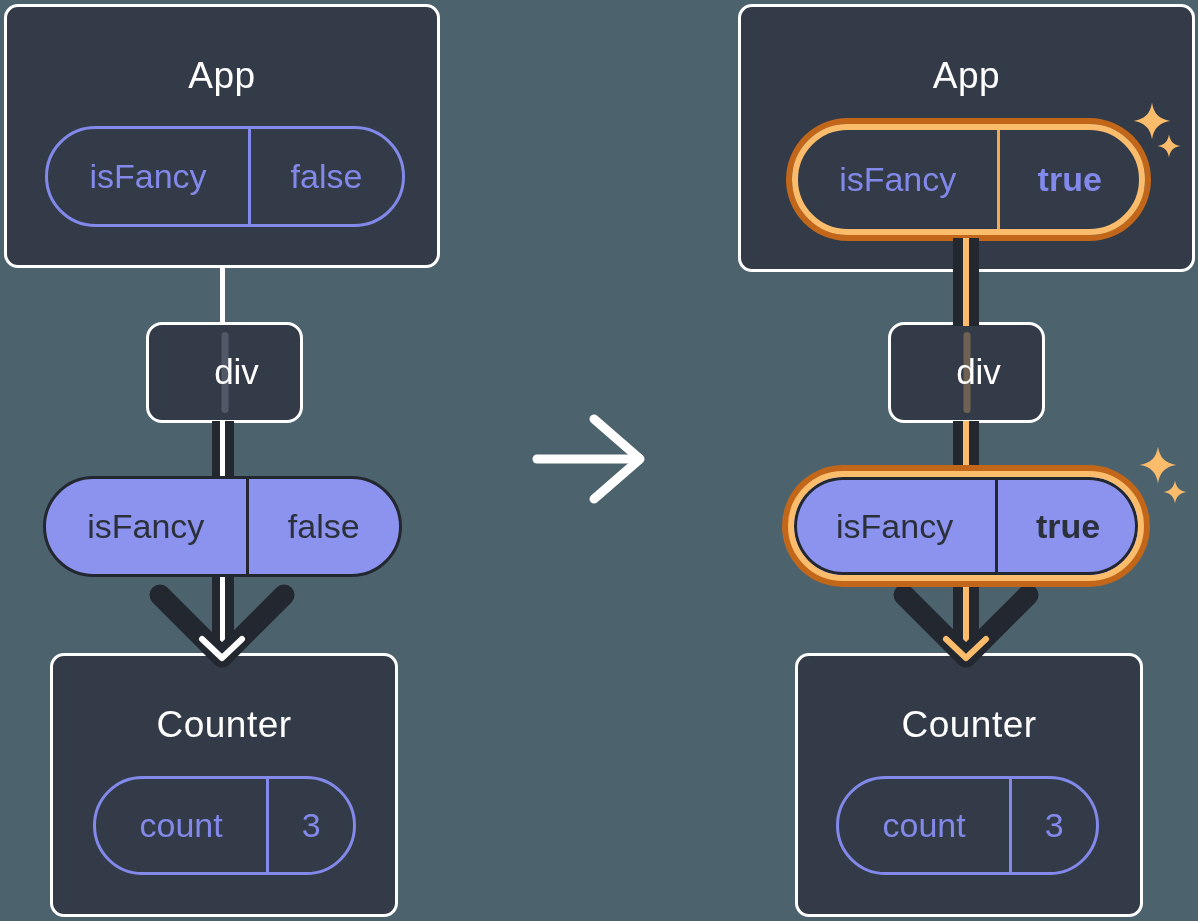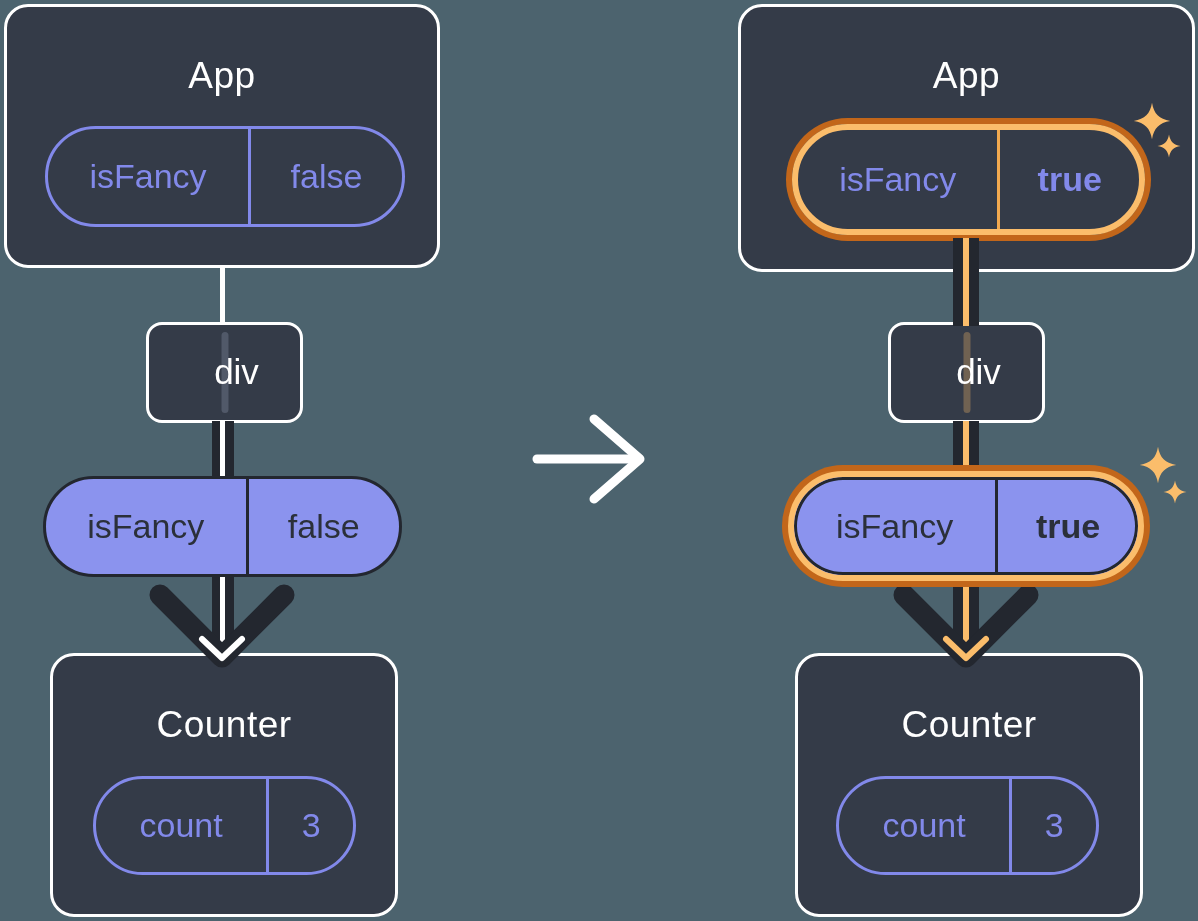--- a/index.html
+++ b/index.html
@@ -1,19 +1,19 @@
 <!DOCTYPE html>
 <html><head>
 <meta charset="utf-8">
 <style>
   html,body{margin:0;padding:0;background:#4c636e;}
   .canvas{position:relative;width:1198px;height:921px;background:#4c636e;
           font-family:"Liberation Sans",sans-serif;overflow:hidden;}
   .card{position:absolute;background:#343b48;border:3px solid #ffffff;
-        border-radius:24px;box-sizing:border-box;}
+        border-radius:14px;box-sizing:border-box;}
   .card-title{position:absolute;left:0;right:0;top:48px;text-align:center;
         color:#ffffff;font-size:37px;font-weight:500;letter-spacing:.5px;}
   .node-label{position:absolute;left:0;right:0;top:50%;transform:translateY(-52%);
         text-align:center;color:#ffffff;font-size:35px;font-weight:500;padding-left:24px;}
   .pill{position:absolute;display:flex;border-radius:999px;box-sizing:border-box;
         font-size:34px;font-weight:500;align-items:stretch;}
   .pill .cell{display:flex;align-items:center;justify-content:center;}
   .pill-outline{border:3px solid #8289ea;color:#8289ea;}
   .pill-outline .cell-name{border-right:3px solid #8289ea;}
   .pill-fill{background:#8b93ee;border:3px solid #23272f;color:#2b303a;}

